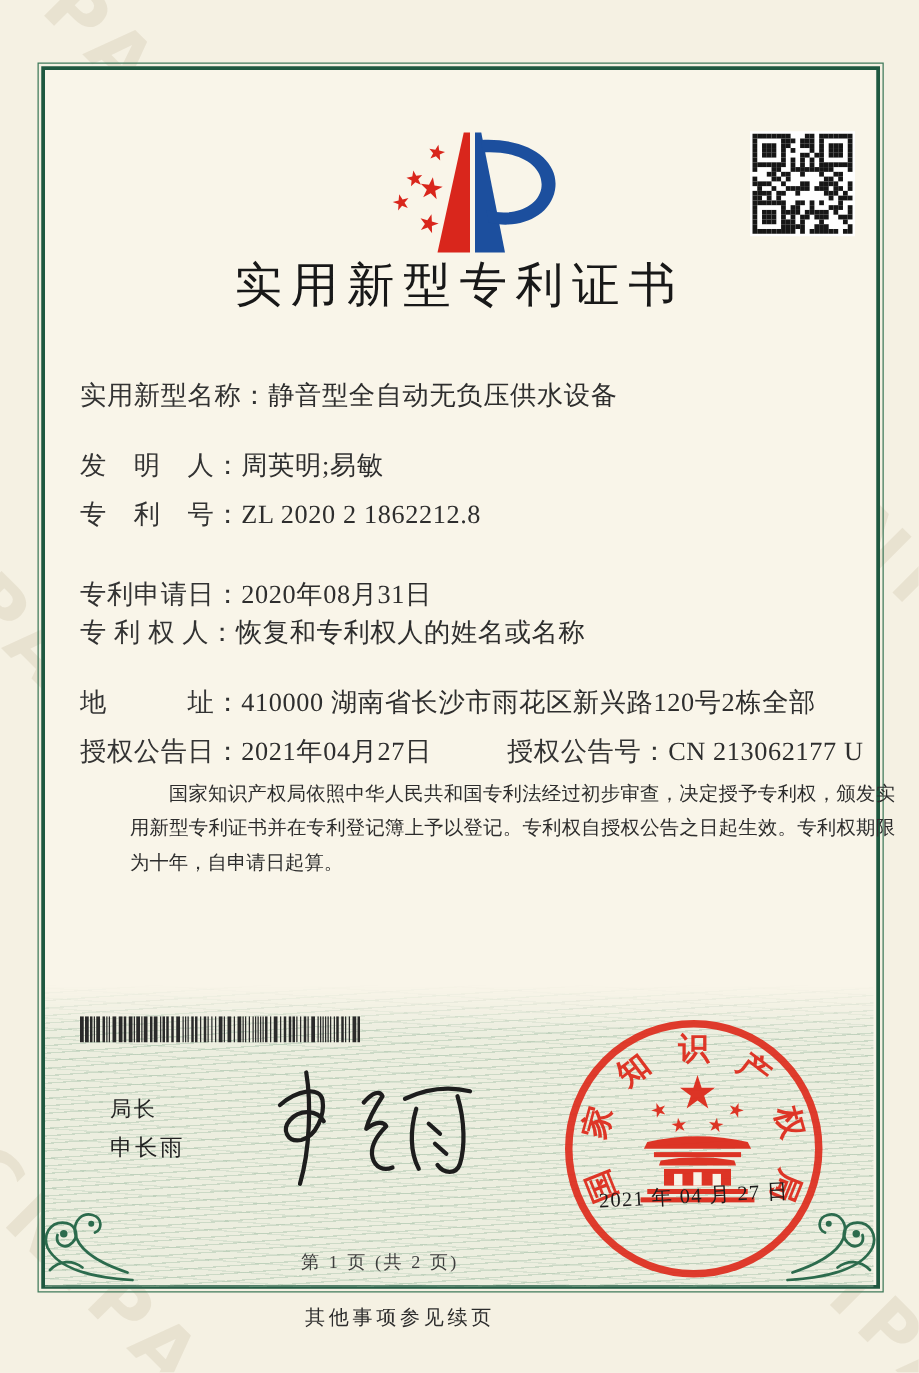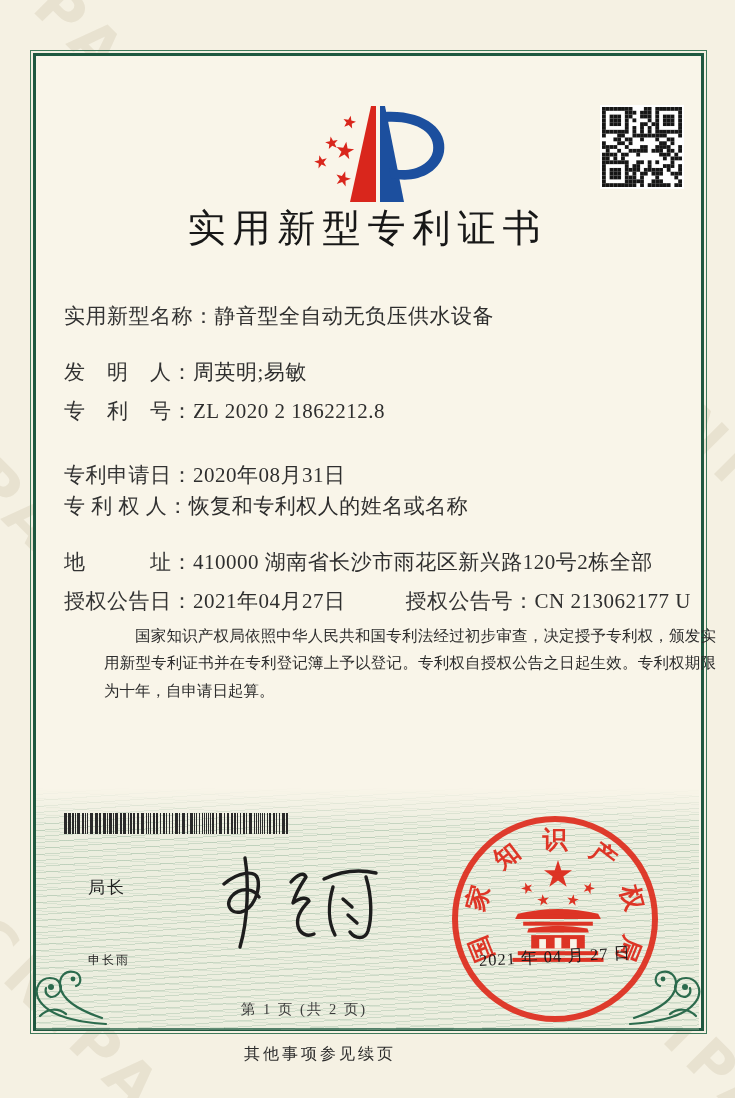--- a/index.html
+++ b/index.html
@@ -41,21 +41,21 @@
   .frow .lbl{color:#333;}
   .pair2{margin-left:60px;}
 
   .paras{position:absolute;left:64px;top:622px;width:612px;font-size:15.5px;
      line-height:1.76;color:#2d2d2d;text-align:justify;margin-left:40px;}
   .paras p{margin:0;text-indent:2em;}
 
   .barcode{position:absolute;left:64px;top:813px;}
 
   .sig-title{position:absolute;left:88px;top:876px;font-size:17px;color:#222;letter-spacing:2px;}
-  .sig-name{position:absolute;left:88px;top:952px;font-size:12px;color:#222;letter-spacing:2px;}
+  .sig-name{position:absolute;left:88px;top:906px;font-size:18px;color:#222;letter-spacing:2px;}
   .signature{position:absolute;left:196px;top:852px;}
 
   .seal{position:absolute;left:452px;top:816px;width:206px;height:206px;
      border:6px solid rgba(221,43,28,.92);border-radius:50%;box-sizing:border-box;}
   .ring-ch{position:absolute;left:50%;top:50%;font-size:25px;font-weight:600;
      color:rgba(221,43,28,.95);transform-origin:center;}
   .emblem{position:absolute;left:33px;top:26px;opacity:.95;}
   .seal-date{position:absolute;left:440px;top:946px;width:230px;text-align:center;
      font-size:16.5px;color:#1b1b1b;letter-spacing:1px;transform:rotate(-3deg);}
 

